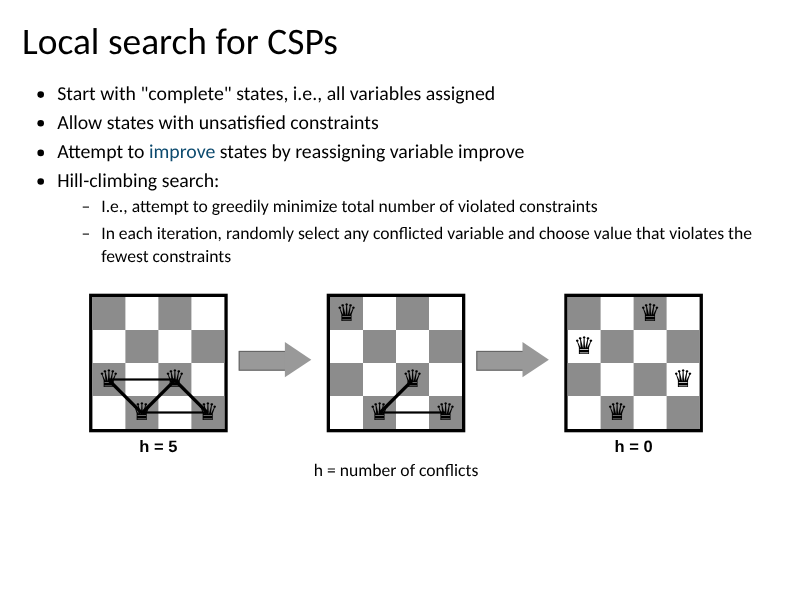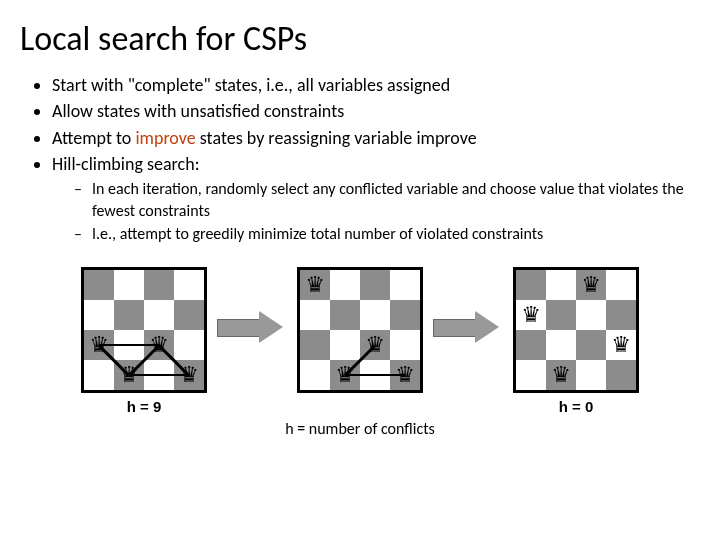--- a/index.html
+++ b/index.html
@@ -34,21 +34,21 @@
   ul.sub > li {
     position: relative;
     padding-left: 18px;
     margin: 2px 0;
   }
   ul.sub > li::before {
     content: "–";
     position: absolute;
     left: 0;
   }
-  .improve { color: #c2410c; }
+  .improve { color: #0c4a6e; }
   .boards {
     display: flex;
     align-items: flex-start;
     justify-content: center;
     gap: 10px;
     margin-top: 22px;
   }
   .board-wrap { text-align: center; }
   .board {
     border: 3px solid #000;
@@ -114,22 +114,22 @@
 
 <ul class="main">
   <li>Start with "complete" states, i.e., all variables assigned</li>
   <li>Allow states with unsatisfied constraints</li>
   <li>
     <span>Attempt to </span><span class="improve">improve</span><span> states by reassigning variable improve</span>
   </li>
   <li>
     <span>Hill-climbing search:</span>
     <ul class="sub">
+      <li>I.e., attempt to greedily minimize total number of violated constraints</li>
       <li>In each iteration, randomly select any conflicted variable and choose value that violates the fewest constraints</li>
-      <li>I.e., attempt to greedily minimize total number of violated constraints</li>
     </ul>
   </li>
 </ul>
 
 <div class="boards">
   <div class="board-wrap">
     <div class="board" id="board-0">
         <div class="sq dark"></div>
         <div class="sq"></div>
         <div class="sq dark"></div>
@@ -145,21 +145,21 @@
         <div class="sq"></div>
         <div class="sq dark queen">♛</div>
         <div class="sq"></div>
         <div class="sq dark queen">♛</div>
         <div class="conflict-line" style="left: 15px; top: 74px; width: 60px; transform: rotate(0deg);"></div>
         <div class="conflict-line" style="left: 15px; top: 74px; width: 42.4264px; transform: rotate(45deg);"></div>
         <div class="conflict-line" style="left: 45px; top: 104px; width: 42.4264px; transform: rotate(-45deg);"></div>
         <div class="conflict-line" style="left: 45px; top: 104px; width: 60px; transform: rotate(0deg);"></div>
         <div class="conflict-line" style="left: 75px; top: 74px; width: 42.4264px; transform: rotate(45deg);"></div>
       </div>
-    <div class="hlabel">h = 9</div>
+    <div class="hlabel">h = 5</div>
   </div>
   <div class="arrow"></div>
   <div class="board-wrap">
     <div class="board" id="board-1">
         <div class="sq dark queen">♛</div>
         <div class="sq"></div>
         <div class="sq dark"></div>
         <div class="sq"></div>
         <div class="sq"></div>
         <div class="sq dark"></div>

